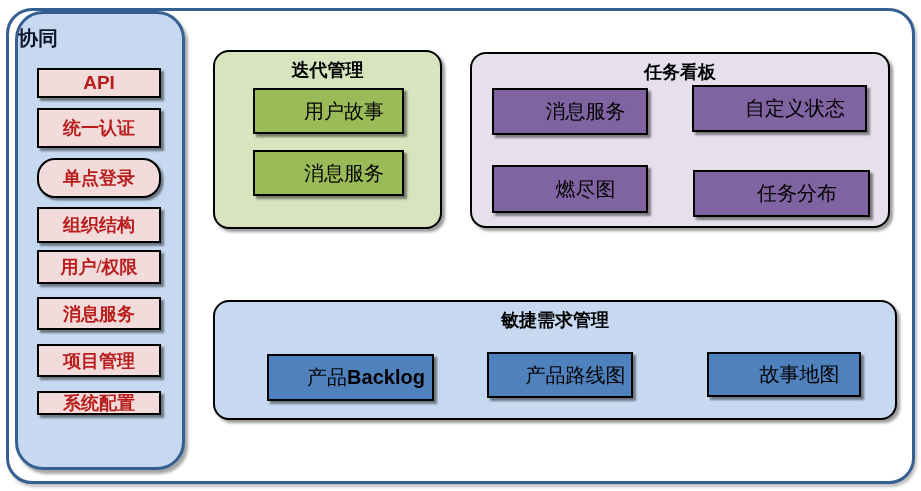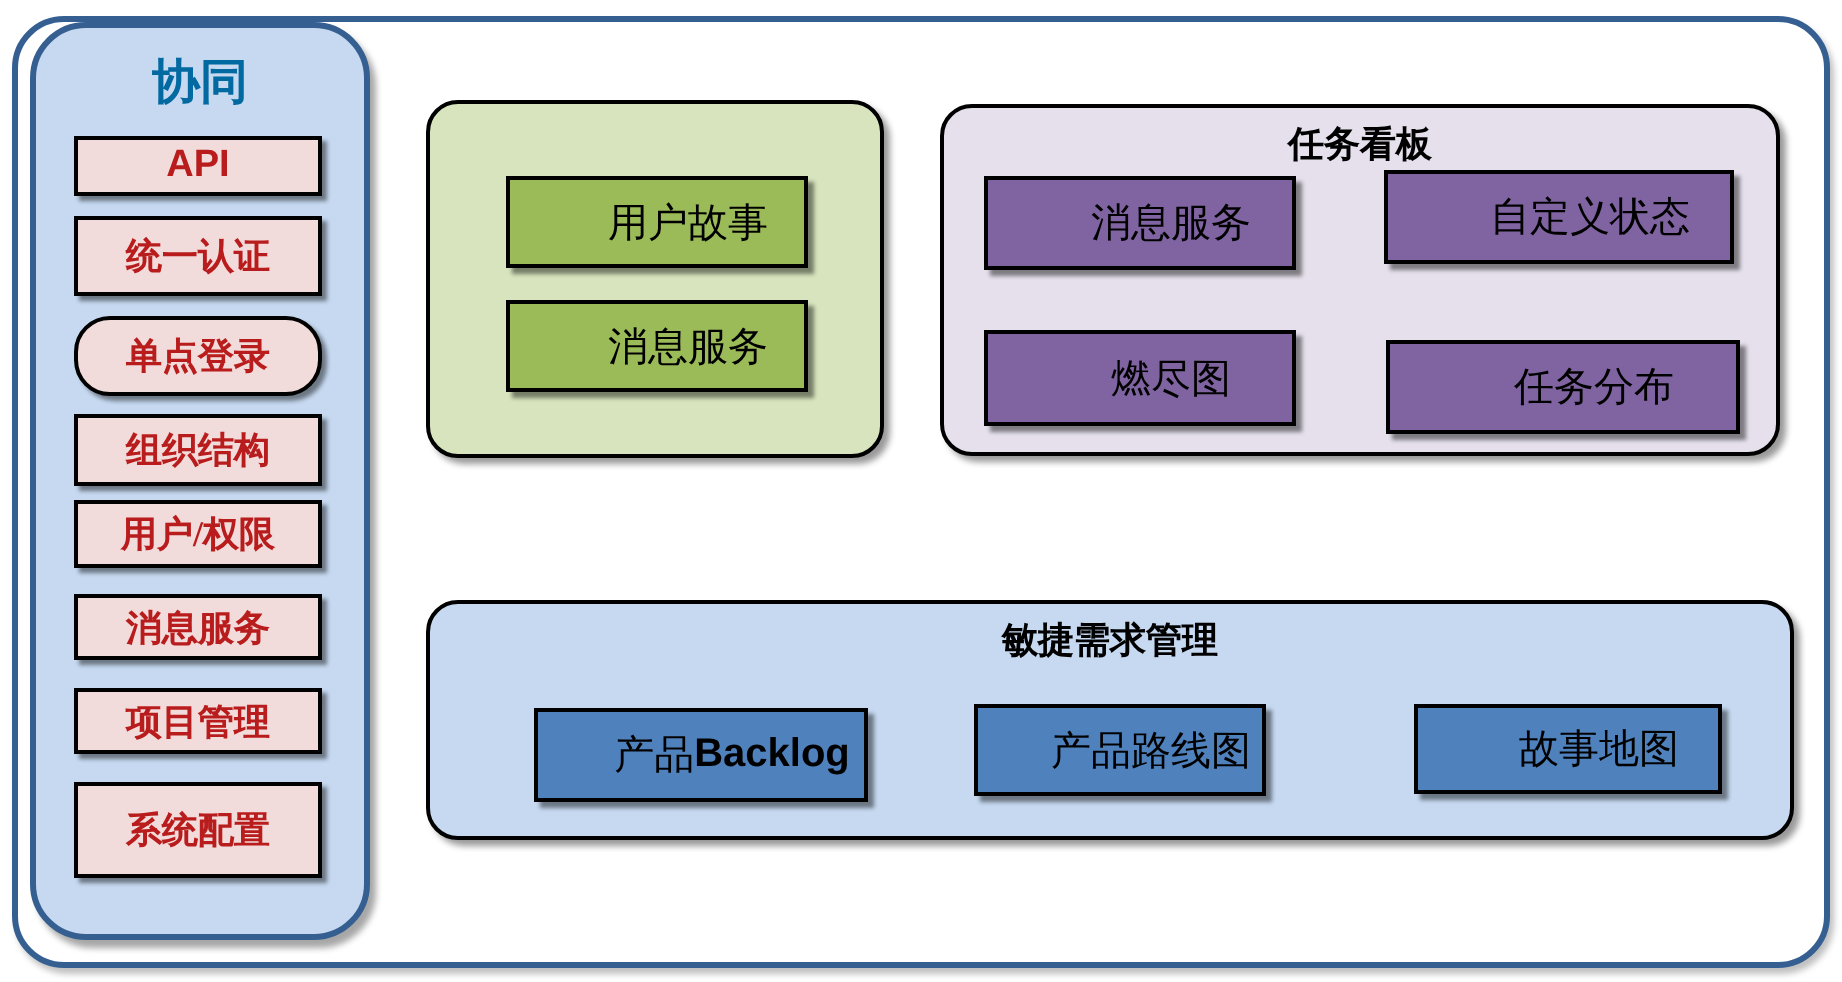--- a/index.html
+++ b/index.html
@@ -34,24 +34,24 @@
     background: #c6d9f1;
     border: 3px solid #365f91;
     border-radius: 28px;
     box-shadow: 3px 4px 3px rgba(0,0,0,0.35);
     box-sizing: border-box;
   }
   .sidebar-title {
     position: absolute;
     left: 0; top: 11px;
     width: 100%;
-    text-align: center;
-    font-size: 24px;
+    text-align: left;
+    font-size: 20px;
     font-weight: bold;
-    color: #0369a1;
+    color: #0f172a;
   }
   .sidebar-item {
     position: absolute;
     left: 19px;
     width: 124px;
     background: #f2dcdb;
     border: 2.5px solid #000000;
     box-shadow: 2.5px 2.5px 2px rgba(0,0,0,0.45);
     box-sizing: border-box;
     display: flex;
@@ -118,24 +118,25 @@
 
   <div class="sidebar">
     <div class="sidebar-title">协同</div>
     <div class="sidebar-item latin" style="top:54px;  height:30px;">API</div>
     <div class="sidebar-item" style="top:94px;  height:40px;">统一认证</div>
     <div class="sidebar-item" style="top:144px; height:40px;border-radius:18px;">单点登录</div>
     <div class="sidebar-item" style="top:193px; height:36px;">组织结构</div>
     <div class="sidebar-item" style="top:236px; height:34px;">用户/权限</div>
     <div class="sidebar-item" style="top:283px; height:33px;">消息服务</div>
     <div class="sidebar-item" style="top:330px; height:33px;">项目管理</div>
-    <div class="sidebar-item" style="top:377px; height:48px;">系统配置</div>
+    <div class="sidebar-item" style="top:377px; height:24px;">系统配置</div>
   </div>
 
   <div class="panel iteration">
+    <div class="panel-title">迭代管理</div>
     <div class="node" style="left:38px; top:36px; width:151px; height:46px;">用户故事</div>
     <div class="node" style="left:38px; top:98px; width:151px; height:46px;">消息服务</div>
   </div>
 
   <div class="panel kanban">
     <div class="panel-title">任务看板</div>
     <div class="node" style="left:20px;  top:34px;  width:156px; height:47px;">消息服务</div>
     <div class="node" style="left:220px; top:31px;  width:175px; height:47px;">自定义状态</div>
     <div class="node" style="left:20px;  top:111px; width:156px; height:48px;">燃尽图</div>
     <div class="node" style="left:221px; top:116px; width:177px; height:47px;">任务分布</div>

